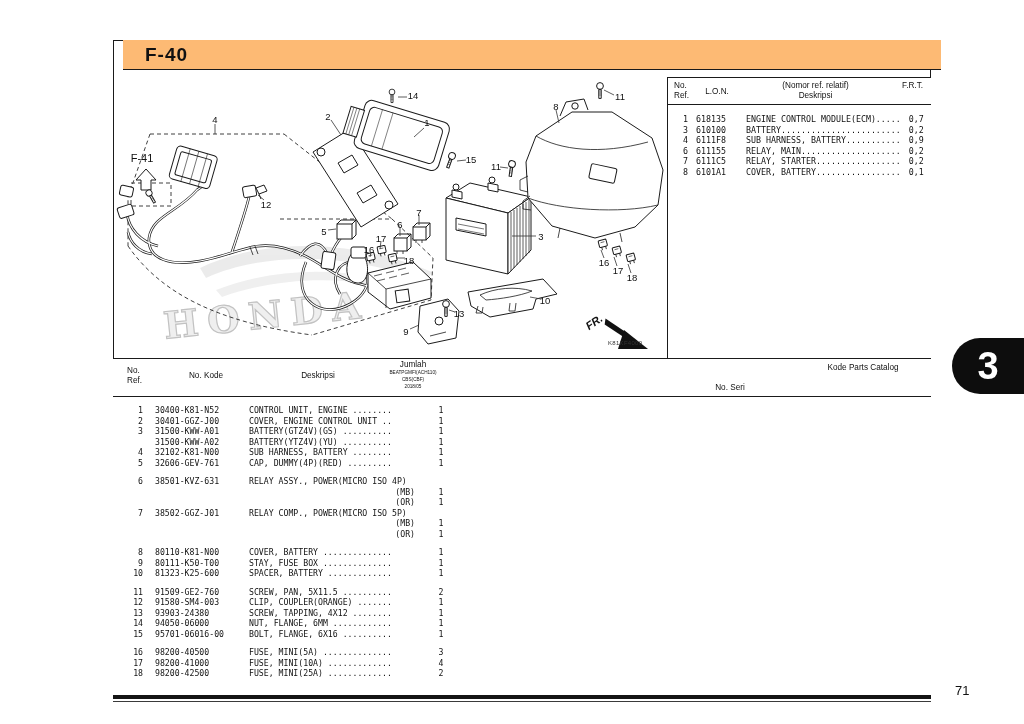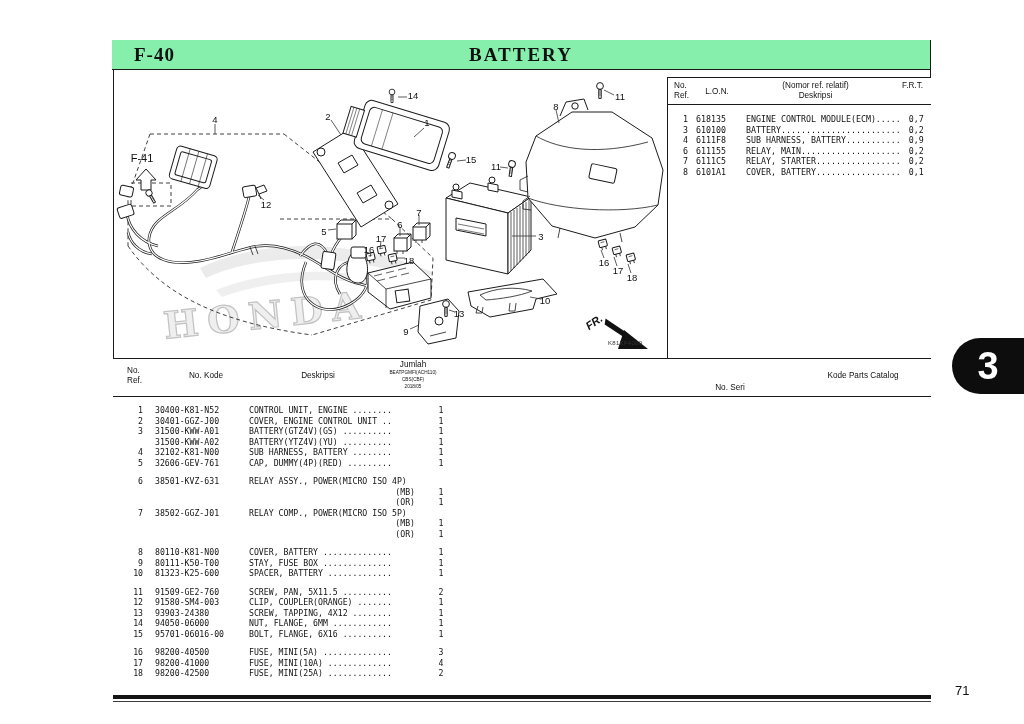--- a/index.html
+++ b/index.html
@@ -1,22 +1,22 @@
 <!DOCTYPE html>
 <html><head>
 <meta charset="utf-8">
 <style>
   html,body{margin:0;padding:0;background:#fff;}
   .page{position:relative;width:1024px;height:724px;background:#fff;overflow:hidden;
         font-family:"Liberation Sans",sans-serif;color:#111;}
   
   .frame{position:absolute;left:113px;top:40px;width:818px;height:655px;
          border:1.4px solid #1a1a1a;border-bottom:none;box-sizing:border-box;z-index:3;pointer-events:none;}
-  .title-band{position:absolute;left:112px;top:40px;width:818px;height:30px;
-              border-bottom:1.4px solid #1a1a1a;box-sizing:border-box;z-index:4;background:#86efac;font-family:Liberation Serif, serif;}
+  .title-band{position:absolute;left:123px;top:40px;width:818px;height:30px;
+              border-bottom:1.4px solid #1a1a1a;box-sizing:border-box;z-index:4;background:#fdba74;}
   .fig-code{position:absolute;left:22px;top:4px;font-size:19px;font-weight:bold;letter-spacing:1px;}
   .fig-title{position:absolute;left:0;right:0;top:4px;text-align:center;font-size:19px;font-weight:bold;letter-spacing:2px;}
   
   .ref-box{position:absolute;left:667px;top:77px;width:264px;height:281px;background:#fff;
            border-left:1.2px solid #1a1a1a;border-top:1.2px solid #1a1a1a;box-sizing:border-box;z-index:4;}
   .ref-head{display:grid;grid-template-columns:14px 42px auto 30px;column-gap:8px;
             padding:3px 8px 2px 6px;height:27px;border-bottom:1.2px solid #1a1a1a;box-sizing:border-box;
             font-size:8.2px;line-height:9.5px;}
   .ref-head .c1{white-space:nowrap;}
   .ref-head .c2{text-align:center;align-self:center;}
@@ -30,21 +30,21 @@
   .parts{position:absolute;left:113px;top:358px;width:818px;height:338px;background:#fff;
          border-top:1.4px solid #1a1a1a;box-sizing:border-box;z-index:4;}
   .parts-head{position:relative;height:37px;border-bottom:1.2px solid #1a1a1a;font-size:8.2px;}
   .ph{position:absolute;text-align:center;}
   .ph-noref{left:14px;top:7px;text-align:left;line-height:9.5px;}
   .ph-nopart{left:50px;top:12px;width:86px;}
   .ph-desk{left:165px;top:12px;width:80px;}
   .ph-jumlah{left:250px;top:2px;width:100px;line-height:8px;}
   .ph-jumlah .tiny{font-size:6px;transform:scale(0.78);transform-origin:50% 50%;line-height:7px;white-space:nowrap;}
   .ph-seri{left:577px;top:24px;width:80px;}
-  .ph-kode{left:690px;top:12px;width:120px;}
+  .ph-kode{left:690px;top:4px;width:120px;}
   .parts-body{padding:8px 0 0 14px;font-family:"DejaVu Sans Mono",monospace;font-size:8.2px;line-height:10.5px;}
   .pgroup{margin-bottom:8px;}
   .prow{display:grid;grid-template-columns:16px 82px 166px 28px;column-gap:12px;white-space:nowrap;}
   .prow .p-ref{text-align:right;}
   .prow .p-desc{display:flex;justify-content:space-between;overflow:visible;}
   .prow .p-qty{text-align:center;}
   
   .rule-thick{position:absolute;left:113px;top:695px;width:818px;height:3.5px;background:#141414;z-index:4;}
   .rule-thin{position:absolute;left:113px;top:700.5px;width:818px;height:1px;background:#3a3a3a;z-index:4;}
   .date{position:absolute;left:113px;top:704px;width:818px;text-align:center;font-weight:bold;font-size:11px;letter-spacing:1px;}
@@ -294,21 +294,20 @@
       <div class="dlabel" style="left: 459px; top: 313px;">13</div>
       <div class="dlabel" style="left: 406px; top: 331px;">9</div>
     </div>
   <div class="f41">F-41</div>
   <div class="fr">FR.</div>
   <div class="diagcode">K81KF4000</div>
 
   <div class="frame"></div>
   <div class="title-band">
     <span class="fig-code">F-40</span>
-    <span class="fig-title">BATTERY</span>
   </div>
 
   <div class="ref-box">
     <div class="ref-head">
       <span class="c1">
         <span>No.</span><br><span>Ref.</span>
       </span>
       <span class="c2">L.O.N.</span>
       <span class="c3">
         <span>(Nomor ref. relatif)</span><br><span>Deskripsi</span>

